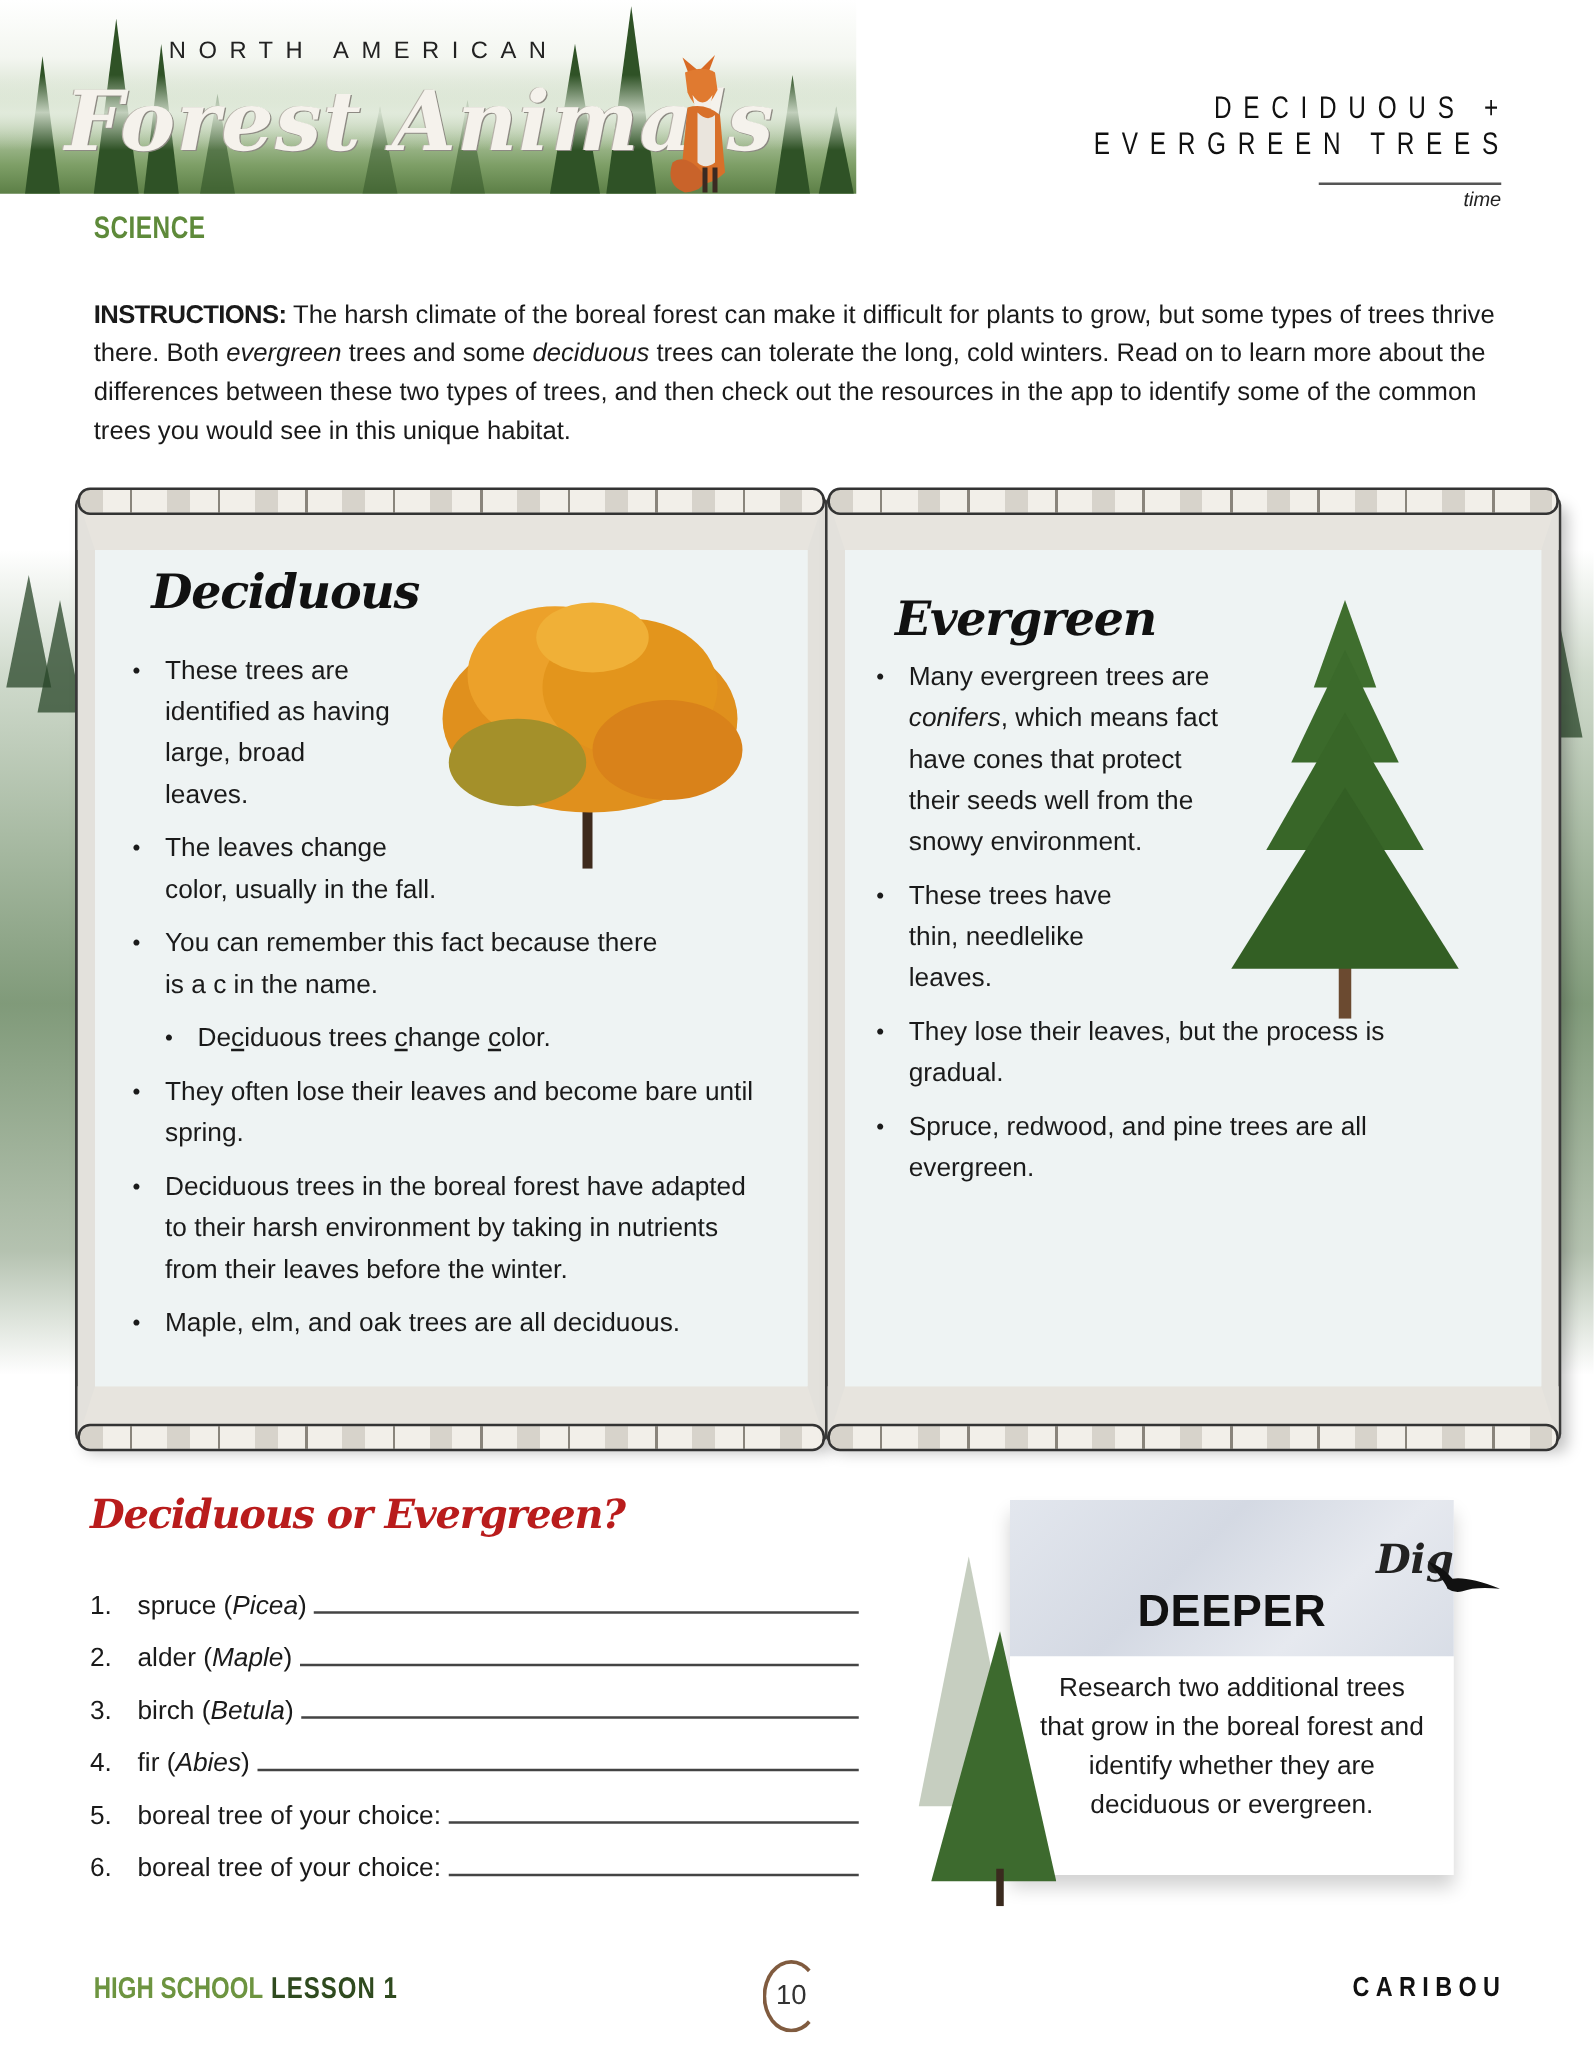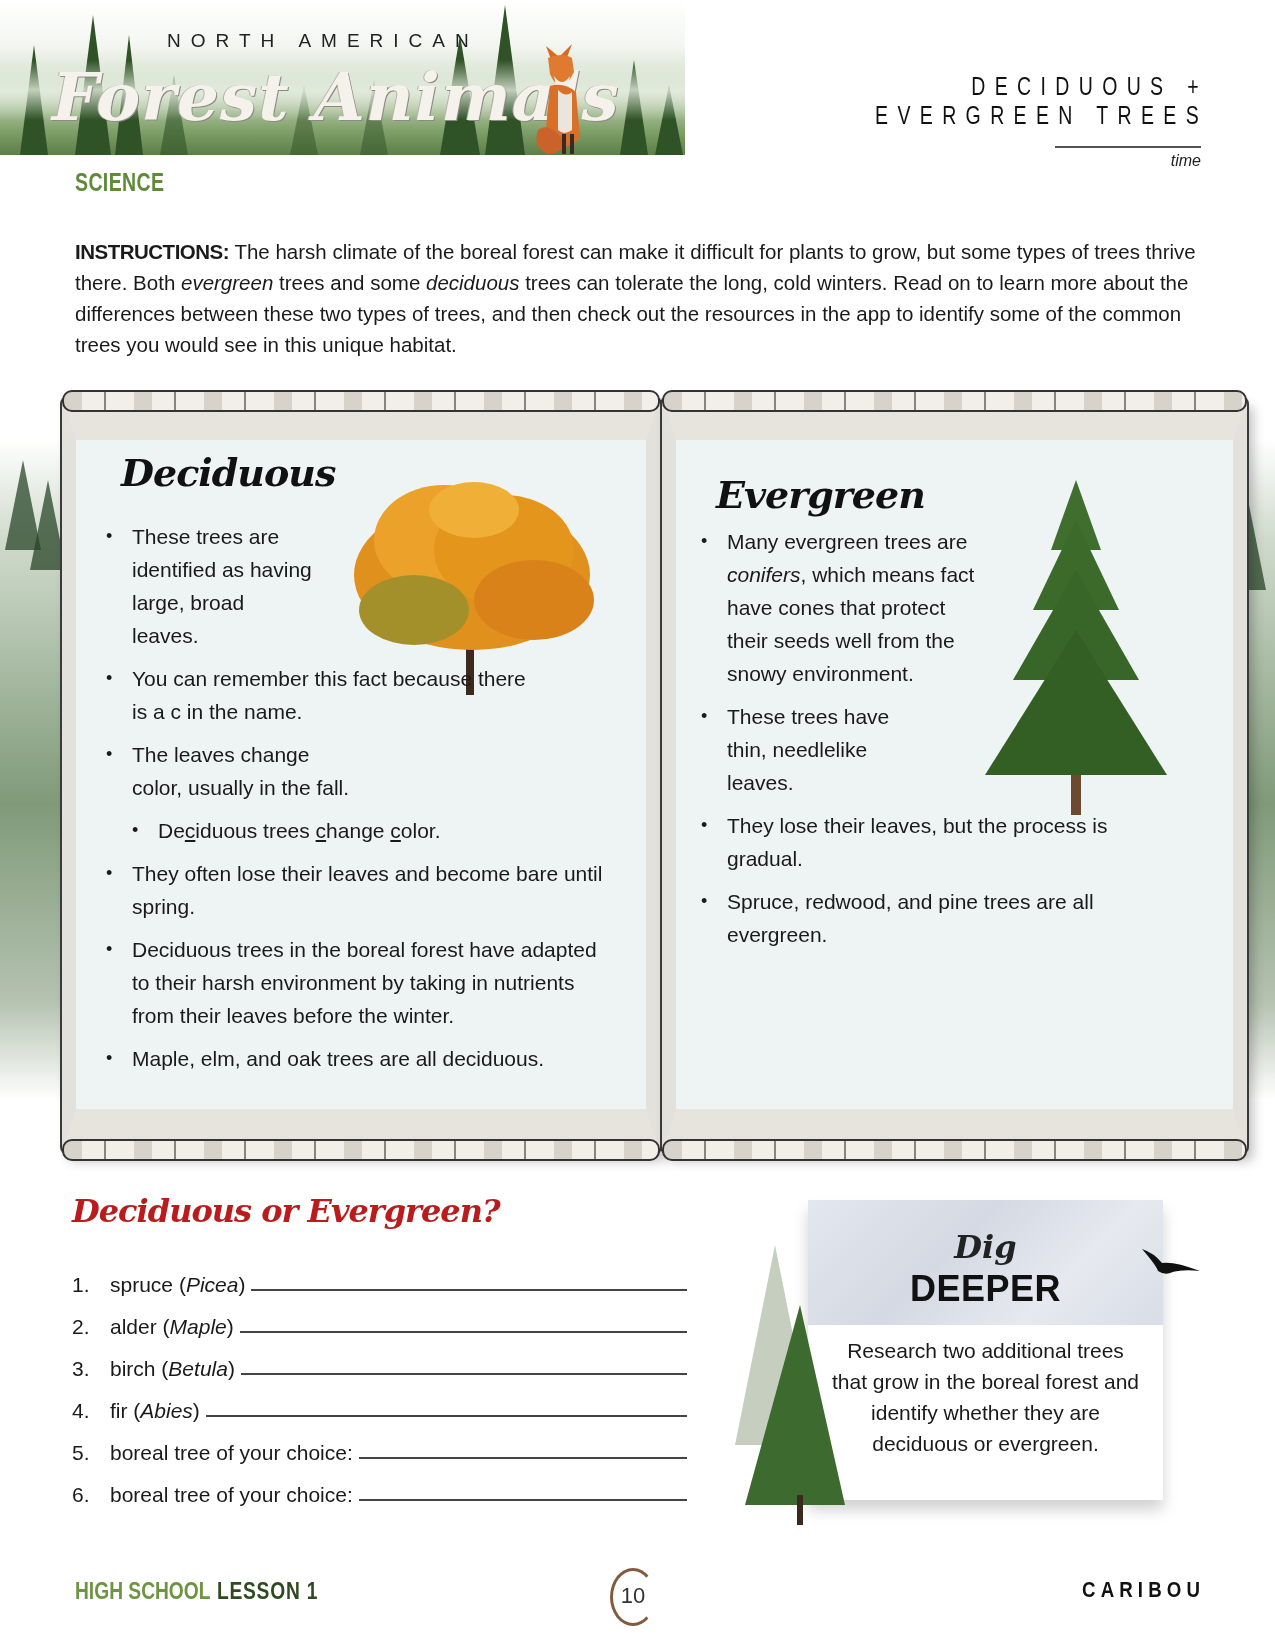--- a/index.html
+++ b/index.html
@@ -8,21 +8,21 @@
 
   
   .banner {
     position: absolute; left: 0; top: 0; width: 685px; height: 155px; overflow: hidden;
     background: linear-gradient(180deg, #ffffff 0%, #f3f6f0 30%, #c9d8bf 60%, #7e9f67 85%, #5c7f46 100%);
   }
   .banner .tree { position: absolute; bottom: 0; width: 0; height: 0; border-left: 14px solid transparent; border-right: 14px solid transparent; border-bottom: 110px solid #2f5226; }
   .banner .mist { position: absolute; left: 0; right: 0; top: 60px; height: 60px; background: linear-gradient(180deg, rgba(255,255,255,0) 0%, rgba(230,238,225,0.8) 50%, rgba(255,255,255,0) 100%); }
   .banner-kicker {
     position: absolute; left: 135px; top: 30px; font-family: "Liberation Sans", sans-serif;
-    font-size: 19px; letter-spacing: 10px; color: #222; font-weight: 400; margin-left: 32px;
+    font-size: 19px; letter-spacing: 10px; color: #222; font-weight: 400;
   }
   .banner-title {
     position: absolute; left: 52px; top: 58px; font-family: "DejaVu Serif", serif; font-style: italic; font-weight: bold;
     font-size: 66px; color: #f5f2ec; letter-spacing: 1px;
     text-shadow: 1px 1px 0 #8d8a83, -1px 0 0 #b5b1a8;
   }
   .fox {
     position: absolute; left: 528px; top: 38px; width: 70px; height: 117px;
   }
 
@@ -106,21 +106,21 @@
   
   .dig-trees { position: absolute; left: 725px; top: 1245px; width: 120px; height: 280px; }
   .dig-card {
     position: absolute; left: 808px; top: 1200px; width: 355px; height: 300px;
     background: #ffffff; box-shadow: 0 10px 14px rgba(0,0,0,0.18);
   }
   .dig-top {
     position: absolute; left: 0; top: 0; width: 100%; height: 125px;
     background: linear-gradient(135deg, #e3e7ee 0%, #d4d9e3 40%, #e6e9ef 70%, #d8dde6 100%);
   }
-  .dig-word { position: absolute; left: 0; width: 100%; text-align: center; top: 28px; font-family: "DejaVu Serif", serif; font-style: italic; font-weight: bold; font-size: 32px; color: #222; }
+  .dig-word { position: absolute; left: 0; width: 100%; text-align: right; top: 28px; font-family: "DejaVu Serif", serif; font-style: italic; font-weight: bold; font-size: 32px; color: #222; }
   .dig-word-2 { position: absolute; left: 0; width: 100%; text-align: center; top: 68px; font-family: "Liberation Sans", sans-serif; font-weight: bold; font-size: 36px; color: #111; letter-spacing: 0.5px; }
   .dig-body { position: absolute; left: 0; top: 135px; width: 100%; padding: 0 22px; text-align: center; font-family: "Liberation Sans", sans-serif; font-size: 21px; line-height: 31px; color: #1a1a1a; }
   .bird { position: absolute; left: 1140px; top: 1245px; width: 62px; height: 32px; }
 
   
   .footer-left { position: absolute; left: 75px; top: 1577px; font-family: "Liberation Sans", sans-serif; font-weight: bold; font-size: 24px; transform: scaleX(0.8); transform-origin: left center; white-space: nowrap; }
   .footer-left .level { color: #6d9440; }
   .footer-left .lesson { color: #2f4a1f; margin-left: 8px; letter-spacing: 1px; }
   .page-number { position: absolute; left: 598px; top: 1560px; width: 70px; height: 72px; text-align: center; line-height: 72px; font-family: "Liberation Sans", sans-serif; font-size: 22px; color: #333; }
   .page-number .ring { position: absolute; left: 12px; top: 8px; width: 46px; height: 58px; border: 3px solid #6b3f1e; border-radius: 50%; border-right-color: transparent; opacity: 0.85; }
@@ -178,22 +178,22 @@
     <rect x="122" y="110" width="8" height="105" fill="#3e2a1c"></rect>
     <ellipse cx="128" cy="95" rx="118" ry="75" fill="#e0901d"></ellipse>
     <ellipse cx="100" cy="60" rx="70" ry="55" fill="#eca12a"></ellipse>
     <ellipse cx="160" cy="70" rx="70" ry="55" fill="#e3951c"></ellipse>
     <ellipse cx="70" cy="130" rx="55" ry="35" fill="#a4902a"></ellipse>
     <ellipse cx="190" cy="120" rx="60" ry="40" fill="#d9821a"></ellipse>
     <ellipse cx="130" cy="30" rx="45" ry="28" fill="#f0b037"></ellipse>
   </svg>
   <ul class="bullets">
     <li style="width:210px;">These trees are identified as having large, broad leaves.</li>
+    <li style="width:250px;">The leaves change color, usually in the fall.</li>
     <li style="width:440px;">You can remember this fact because there is a c in the name.</li>
-    <li style="width:250px;">The leaves change color, usually in the fall.</li>
     <li class="sub"><span>De</span><u>c</u><span>iduous trees </span><u>c</u><span>hange </span><u>c</u><span>olor.</span></li>
     <li>They often lose their leaves and become bare until spring.</li>
     <li>Deciduous trees in the boreal forest have adapted to their harsh environment by taking in nutrients from their leaves before the winter.</li>
     <li>Maple, elm, and oak trees are all deciduous.</li>
   </ul>
 </section>
 
 <section class="panel right">
   <div class="panel-heading">Evergreen</div>
   <svg class="evergreen-tree" viewBox="0 0 210 335">

